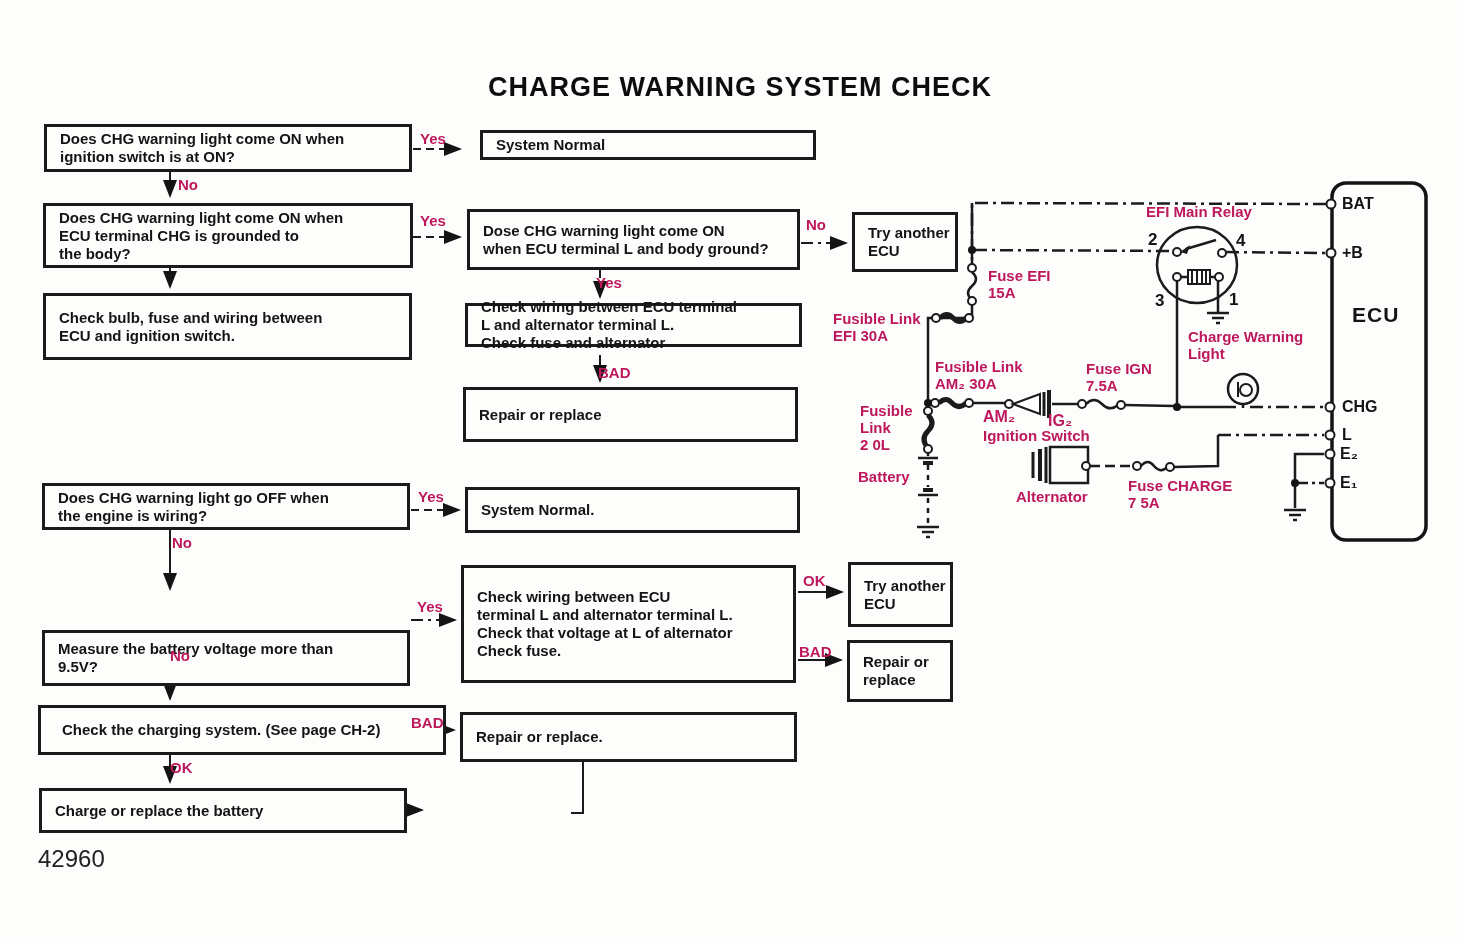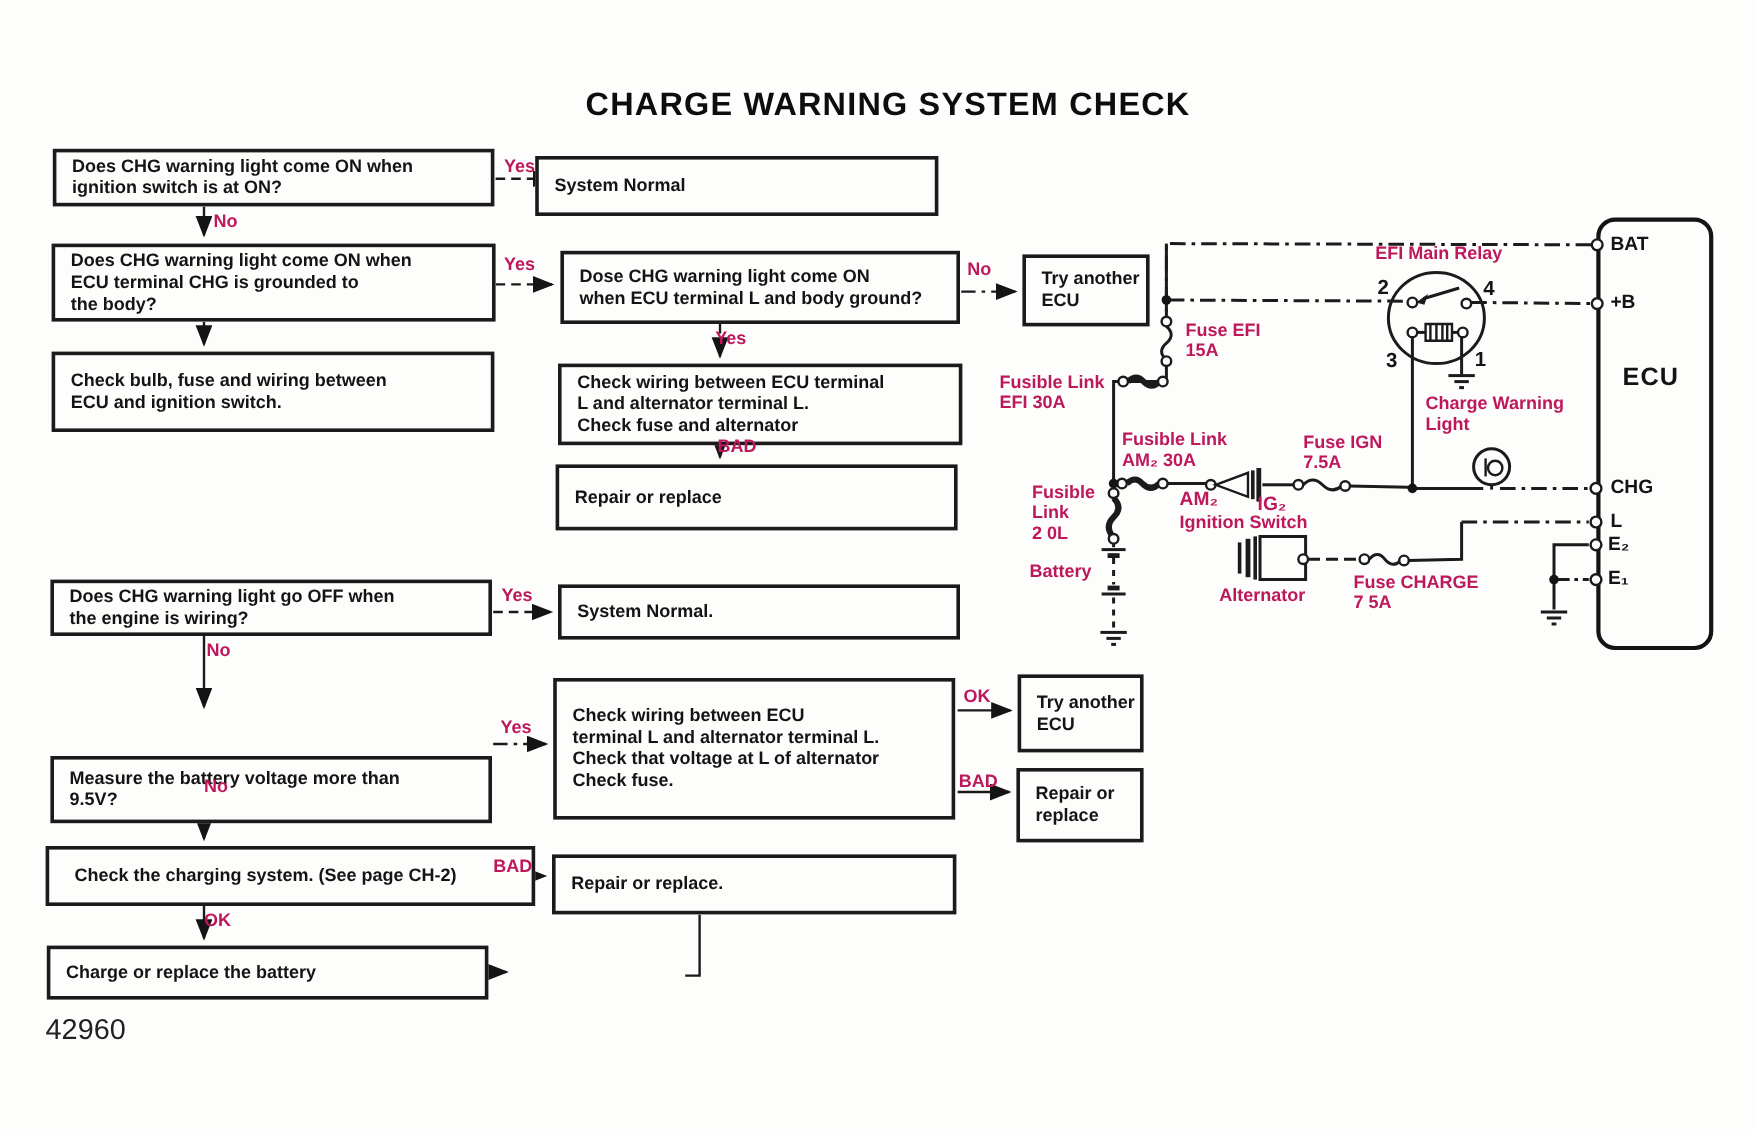--- a/index.html
+++ b/index.html
@@ -198,29 +198,29 @@
       <circle cx="1177" cy="407" r="4"></circle>
       <circle cx="1295" cy="483" r="4"></circle>
     </g>
   </svg>
 
   <div class="title">CHARGE WARNING SYSTEM CHECK</div>
   <div class="fig">42960</div>
 
   <div class="box" style="left:44px;top:124px;width:368px;height:48px">Does CHG warning light come ON when
 ignition switch is at ON?</div>
-  <div class="box" style="left:446px;top:130px;width:336px;height:50px">System Normal</div>
+  <div class="box" style="left:480px;top:130px;width:336px;height:30px">System Normal</div>
   <div class="box" style="left:43px;top:203px;width:370px;height:65px">Does CHG warning light come ON when
 ECU terminal CHG is grounded to
 the body?</div>
   <div class="box" style="left:467px;top:209px;width:333px;height:61px">Dose CHG warning light come ON
 when ECU terminal L and body ground?</div>
   <div class="box" style="left:852px;top:212px;width:106px;height:60px">Try another
 ECU</div>
-  <div class="box" style="left:465px;top:303px;width:337px;height:68px">Check wiring between ECU terminal
+  <div class="box" style="left:465px;top:303px;width:337px;height:44px">Check wiring between ECU terminal
 L and alternator terminal L.
 Check fuse and alternator</div>
   <div class="box" style="left:463px;top:387px;width:335px;height:55px">Repair or replace</div>
   <div class="box" style="left:43px;top:293px;width:369px;height:67px">Check bulb, fuse and wiring between
 ECU and ignition switch.</div>
   <div class="box" style="left:42px;top:483px;width:368px;height:47px">Does CHG warning light go OFF when
 the engine is wiring?</div>
   <div class="box" style="left:465px;top:487px;width:335px;height:46px">System Normal.</div>
   <div class="box" style="left:42px;top:630px;width:368px;height:56px">Measure the battery voltage more than
 9.5V?</div>

